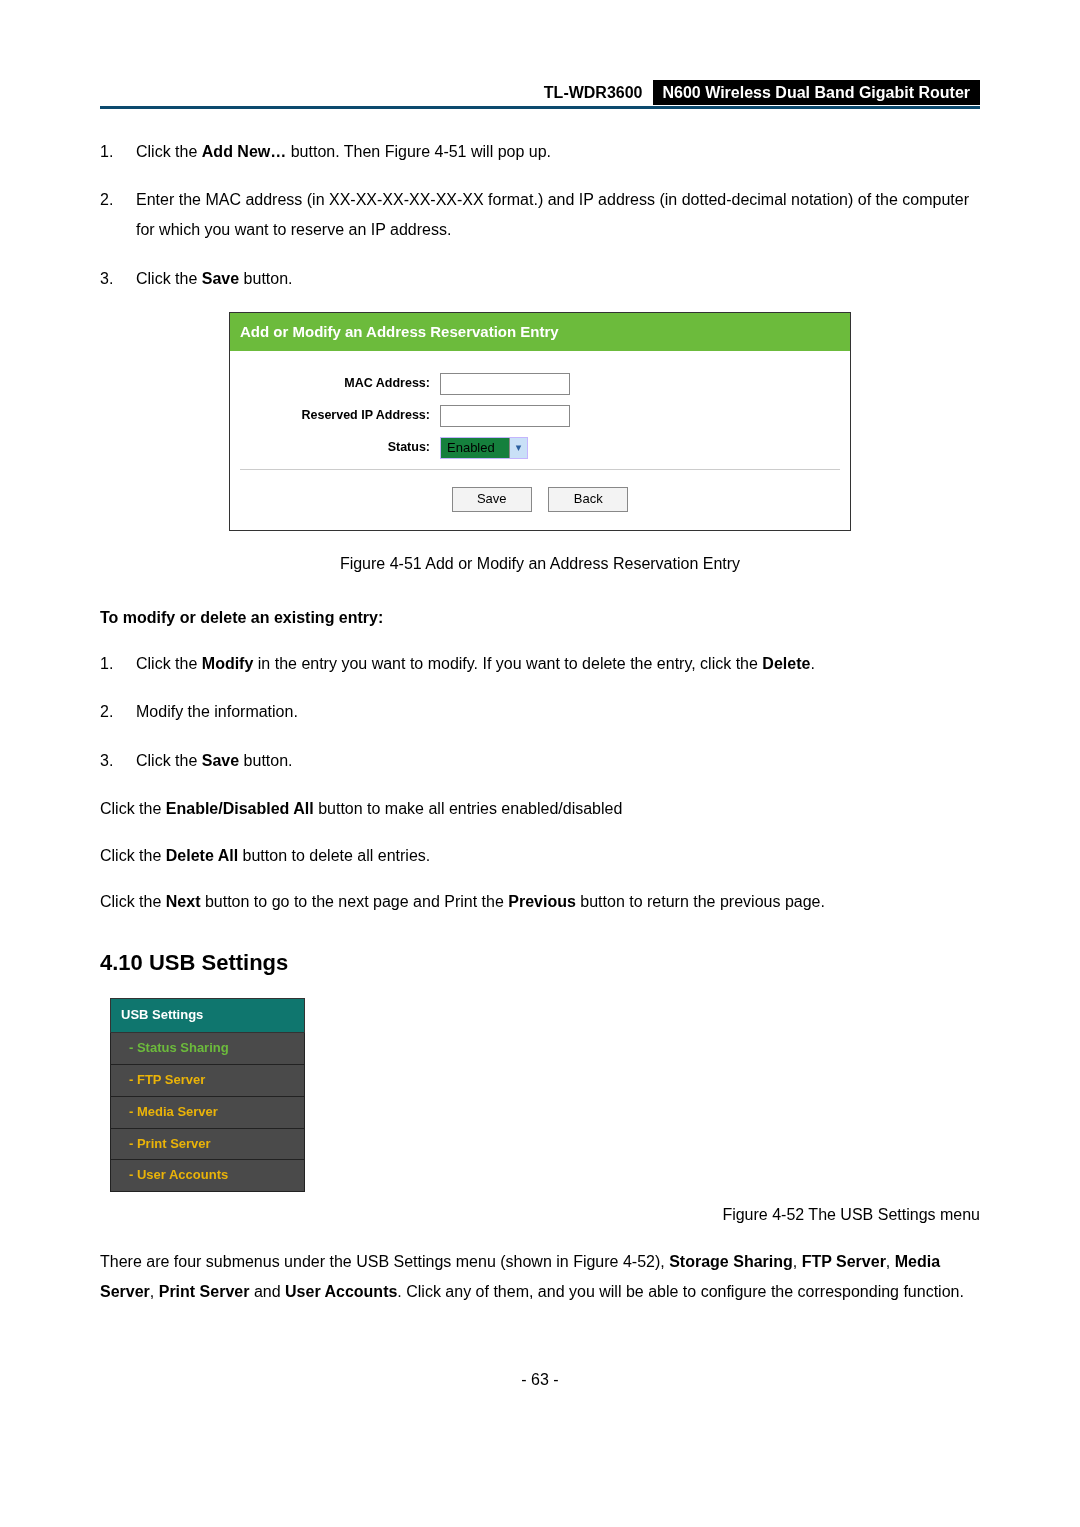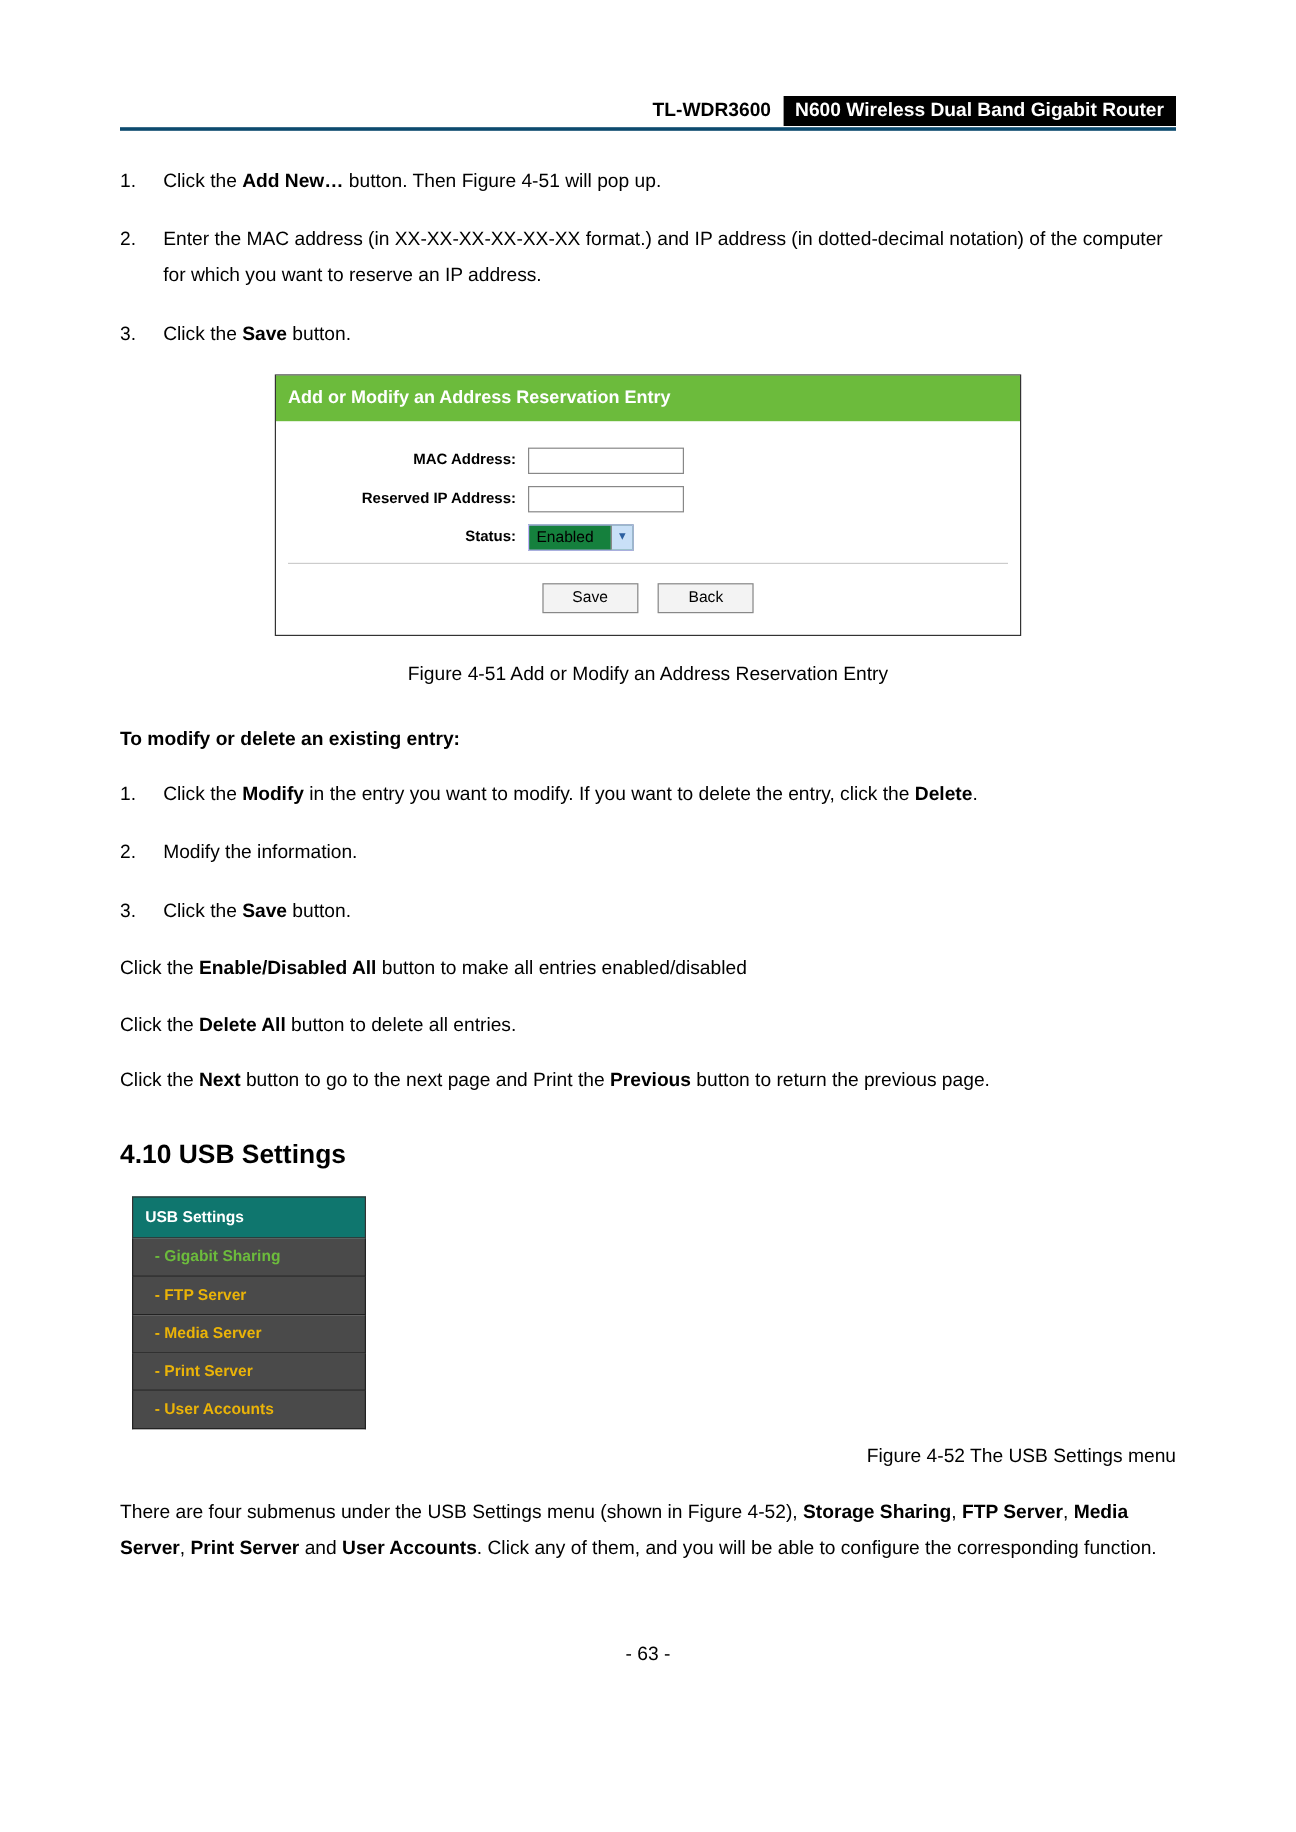--- a/index.html
+++ b/index.html
@@ -223,21 +223,21 @@
   <span>Click the </span><span class="b">Delete All</span><span> button to delete all entries.</span>
 </p>
 <p class="para">
   <span>Click the </span><span class="b">Next</span><span> button to go to the next page and Print the </span><span class="b">Previous</span><span> button to return the previous page.</span>
 </p>
 
 <h2 class="section-h">4.10  USB Settings</h2>
 
 <div class="usb-menu">
   <div class="usb-header">USB Settings</div>
-  <div class="usb-item sel">- Gigabit Sharing</div>
+  <div class="usb-item sel">- Status Sharing</div>
   <div class="usb-item">- FTP Server</div>
   <div class="usb-item">- Media Server</div>
   <div class="usb-item">- Print Server</div>
   <div class="usb-item">- User Accounts</div>
 </div>
 <p class="para" style="margin-left:10px;text-align:right;">Figure 4-52 The USB Settings menu</p>
 
 <p class="para">
   <span>There are four submenus under the USB Settings menu (shown in Figure 4-52), </span><span class="b">Storage Sharing</span><span>, </span><span class="b">FTP Server</span><span>, </span><span class="b">Media Server</span><span>, </span><span class="b">Print Server</span><span> and </span><span class="b">User Accounts</span><span>. Click any of them, and you will be able to configure the corresponding function.</span>
 </p>

